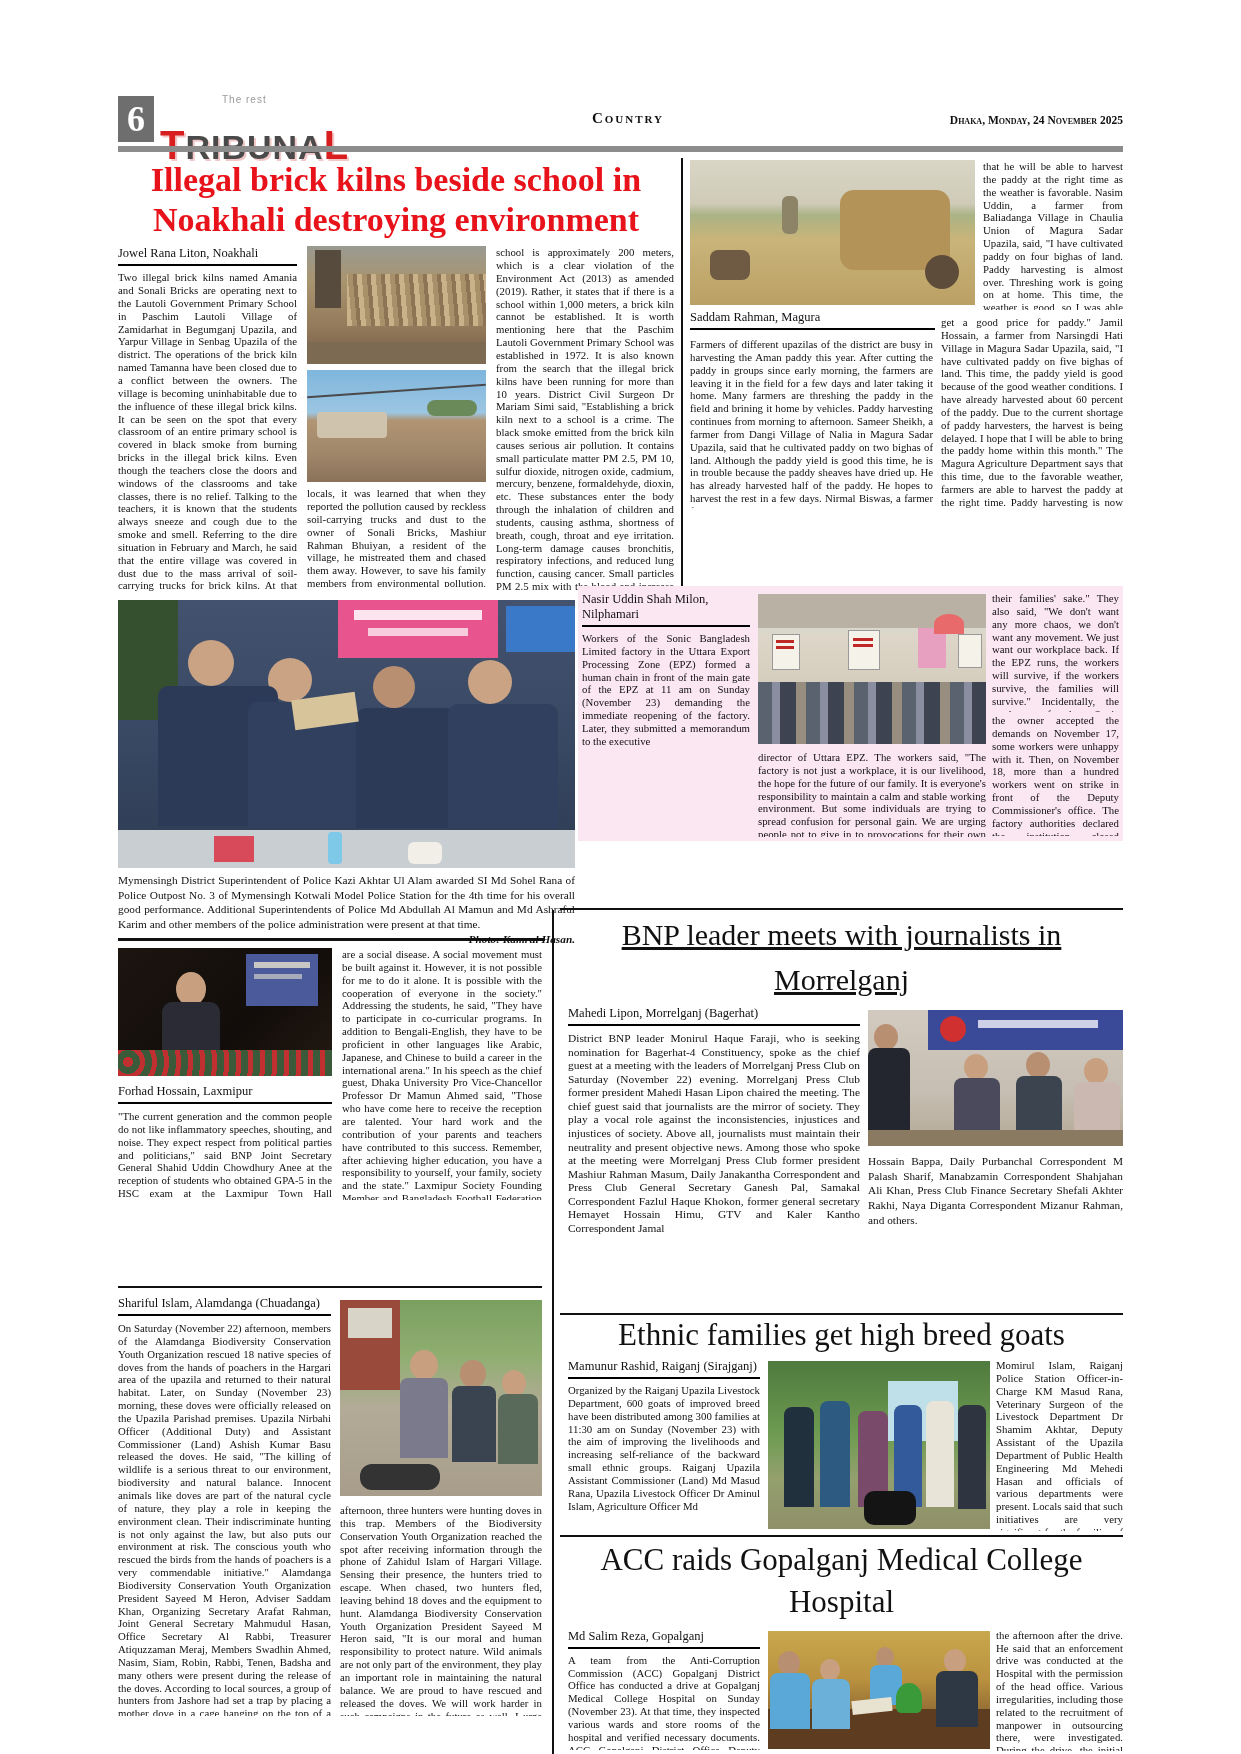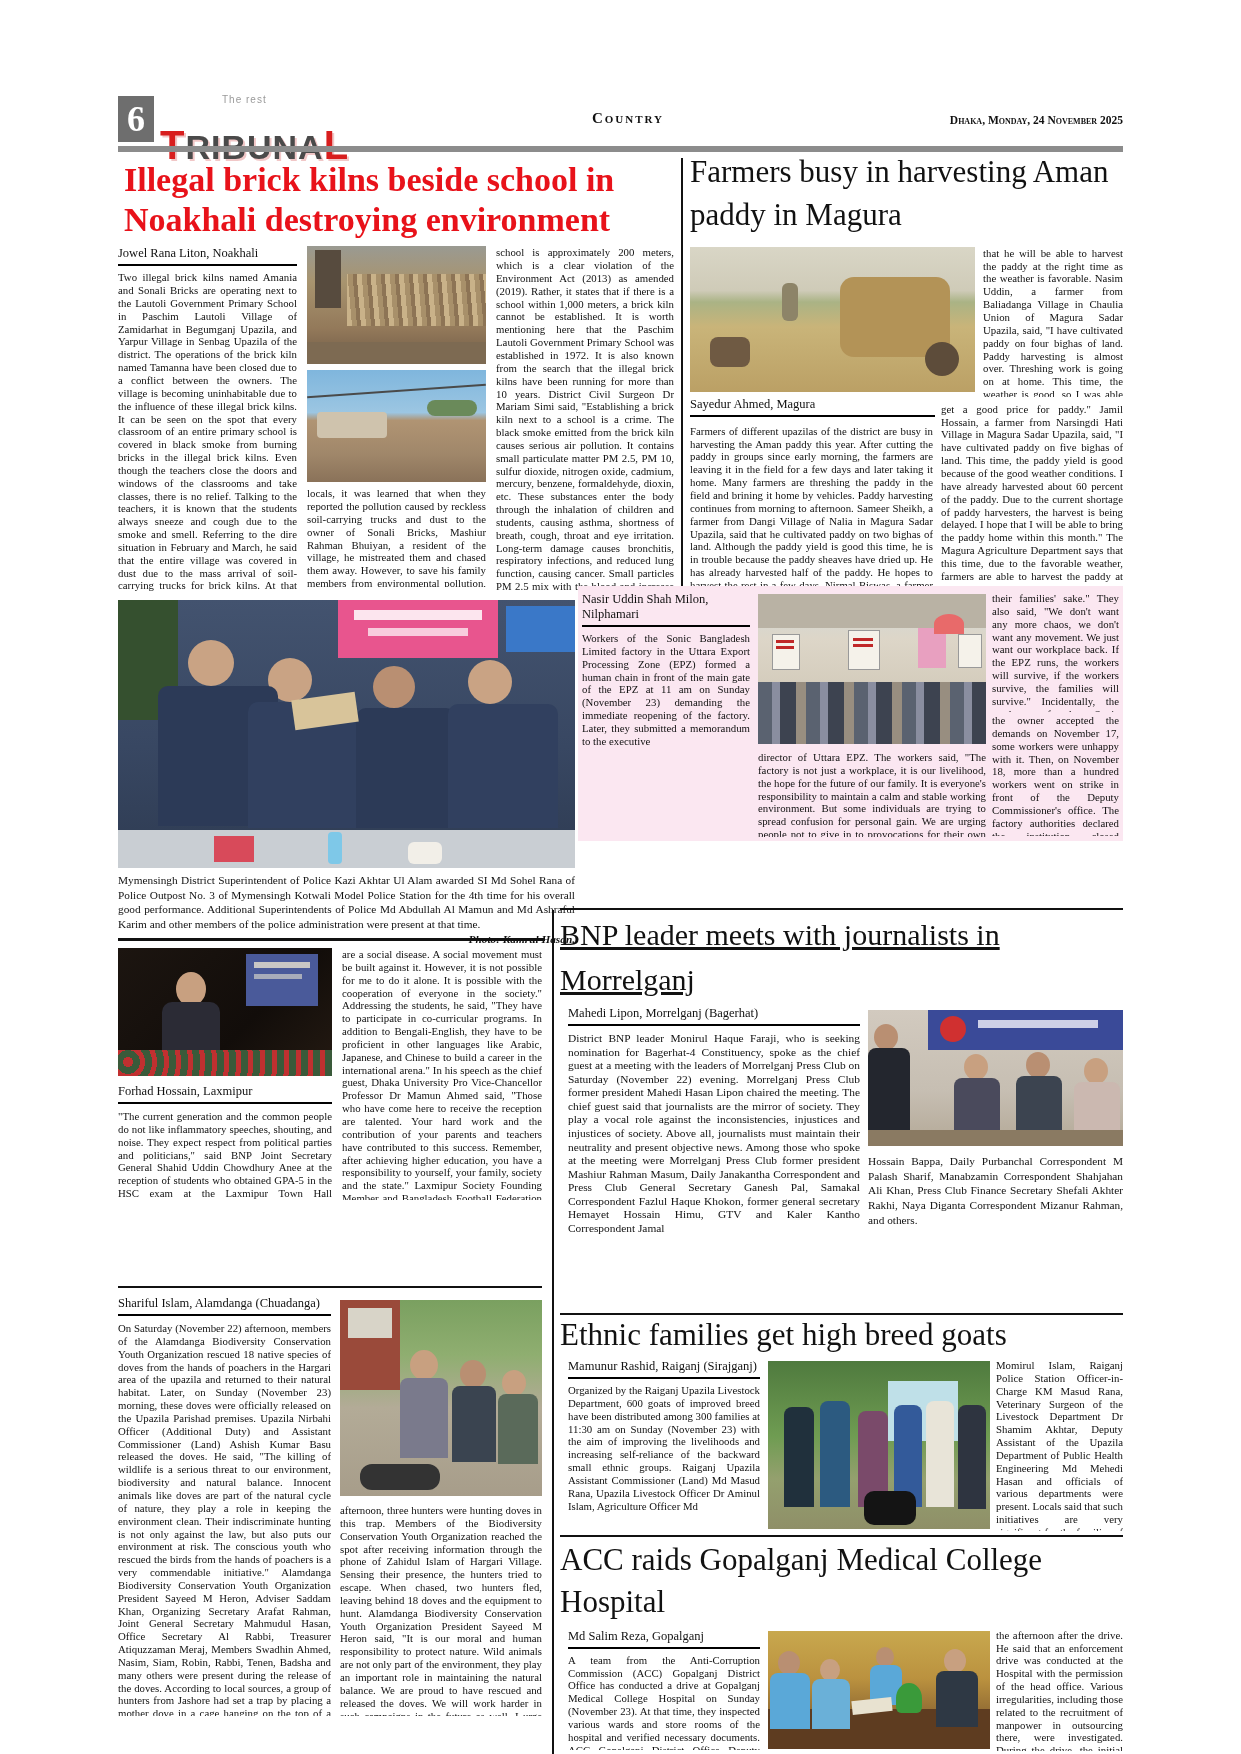--- a/index.html
+++ b/index.html
@@ -1,20 +1,20 @@
 <!DOCTYPE html>
 <html><head>
 <meta charset="utf-8">
 <style>
   html,body{margin:0;padding:0;background:#e9e9e9;}
   .page{position:relative;width:1241px;height:1754px;background:#fff;margin:0 auto;
         font-family:"Liberation Serif",serif;color:#111;overflow:hidden;}
   .abs{position:absolute;}
   .rule{background:#111;}
-  .headline{font-family:"Liberation Serif",serif;}
+  .headline{font-family:"Liberation Serif",serif;text-align:center;}
   .byline{font-size:12.5px;padding-bottom:3px;border-bottom:2.5px solid #000;margin-bottom:5px;}
   .body-text{font-size:10.8px;line-height:1.19;text-align:justify;overflow:hidden;}
   .cap{font-size:11.3px;line-height:1.3;text-align:justify;}
   .photo{position:relative;overflow:hidden;background:#bbb;}
   .photo div{position:absolute;}
   
   .pagenum{background:#6e6e6e;color:#fff;font-family:"Liberation Serif",serif;
            font-size:36px;font-weight:bold;text-align:center;line-height:46px;}
   .masthead{font-family:"Liberation Sans",sans-serif;font-weight:bold;font-size:34px;
             letter-spacing:1px;color:#4a4a4a;text-shadow:2px 2px 0 rgba(200,30,30,.25);margin-top:23px;}
@@ -72,30 +72,29 @@
         </div>
         <div class="body-text" style="height:100px;margin-top:5px;">locals, it was learned that when they reported the pollution caused by reckless soil-carrying trucks and dust to the owner of Sonali Bricks, Mashiur Rahman Bhuiyan, a resident of the village, he mistreated them and chased them away. However, to save his family members from environmental pollution, he keeps them in Dhaka. Besides, he used the profits from the brick kiln to buy several houses and cars in the district town of Maizdi, Noakhali and Dhaka. According to sources from the Noakhali Department of Environment, there is an illegal brick kiln here called Hafeza Bricks. But in reality, two brothers, Tarek and Saiful of Zamidarhat, have been running the brick kiln without any legal documents since 2021 under the name of Amania Bricks. Although the documents mention M/s Hafeza Bricks, they could not show any documents for the brick kiln in the name of Amania. At that time, Saiful, the owner of the kiln, tried to mislead the correspondent by giving false information. The distance from the brick kiln to the</div>
       </div>
       <div style="width:178px;">
         <div class="body-text" style="height:348px;">school is approximately 200 meters, which is a clear violation of the Environment Act (2013) as amended (2019). Rather, it states that if there is a school within 1,000 meters, a brick kiln cannot be established. It is worth mentioning here that the Paschim Lautoli Government Primary School was established in 1972. It is also known from the search that the illegal brick kilns have been running for more than 10 years. District Civil Surgeon Dr Mariam Simi said, "Establishing a brick kiln next to a school is a crime. The black smoke emitted from the brick kiln causes serious air pollution. It contains small particulate matter PM 2.5, PM 10, sulfur dioxide, nitrogen oxide, cadmium, mercury, benzene, formaldehyde, dioxin, etc. These substances enter the body through the inhalation of children and students, causing asthma, shortness of breath, cough, throat and eye irritation. Long-term damage causes bronchitis, respiratory infections, and reduced lung function, causing cancer. Small particles PM 2.5 mix with the blood and increase blood pressure. As a result, the risk of heart attack and stroke increases. Heavy metals like lead and mercury reduce the intelligence and neurological function of children. They can cause anemia, kidney disease, skin problems and problems with the reproductive system." Senbag UNO Shirin Akhter said, "The matter is very sad. No one has informed us in writing that the illegal brick kilns have been running for so long. However, we have taken a strict stand on this matter. We have already demolished the illegal Meghna Bricks. The same action will be taken against other illegal ones." Begumganj UNO Md Arifur Rahman said, "The documents of the brick kiln named Amania will be reviewed. If it is illegal, it will be demolished. Last year, we demolished several illegal brick kilns."</div>
       </div>
     </div>
   </div>
 
   <div class="abs" style="left:690px;top:150px;width:433px;height:445px;">
-    <div class="headline plain-head" style="font-size:31px;line-height:1.4;">Farmers busy in harvesting Aman paddy in Magura</div>
     <div style="position:relative;height:350px;margin-top:8px;">
       <div class="photo abs" style="left:0;top:2px;width:285px;height:145px;background:linear-gradient(180deg,#d9d6c6 0%,#cfcbb8 30%,#aab385 38%,#c9b479 55%,#bba065 100%);">
         <div style="left:150px;top:30px;width:110px;height:80px;background:#b39357;border-radius:14px;"></div>
         <div style="left:235px;top:95px;width:34px;height:34px;background:#5d4c3a;border-radius:50%;"></div>
         <div style="left:20px;top:90px;width:40px;height:30px;background:#6f5a43;border-radius:8px;"></div>
         <div style="left:92px;top:36px;width:16px;height:38px;background:#8d8468;border-radius:6px;"></div>
       </div>
       <div class="abs body-text" style="left:293px;top:2px;width:140px;height:150px;">that he will be able to harvest the paddy at the right time as the weather is favorable. Nasim Uddin, a farmer from Baliadanga Village in Chaulia Union of Magura Sadar Upazila, said, "I have cultivated paddy on four bighas of land. Paddy harvesting is almost over. Threshing work is going on at home. This time, the weather is good, so I was able to bring the paddy home. Last time, I got a good price for paddy. I hope that this time I will</div>
-      <div class="abs byline" style="left:0;top:152px;width:245px;">Sayedur Ahmed, Magura</div>
+      <div class="abs byline" style="left:0;top:152px;width:245px;">Saddam Rahman, Magura</div>
       <div class="abs body-text" style="left:0;top:180px;width:243px;height:170px;">Farmers of different upazilas of the district are busy in harvesting the Aman paddy this year. After cutting the paddy in groups since early morning, the farmers are leaving it in the field for a few days and later taking it home. Many farmers are threshing the paddy in the field and brining it home by vehicles. Paddy harvesting continues from morning to afternoon.  Sameer Sheikh, a farmer from Dangi Village of Nalia in Magura Sadar Upazila, said that he cultivated paddy on two bighas of land. Although the paddy yield is good this time, he is in trouble because the paddy sheaves have dried up. He has already harvested half of the paddy. He hopes to harvest the rest in a few days. Nirmal Biswas, a farmer from Bagdanga Village in Magura Sadar Upazila, said that the paddy yield is good but the price of paddy will be low this time because most of the paddy sheaves have dried up. More than half of it has been harvested. He hoped</div>
       <div class="abs body-text" style="left:251px;top:158px;width:182px;height:192px;">get a good price for paddy." Jamil Hossain, a farmer from Narsingdi Hati Village in Magura Sadar Upazila, said, "I have cultivated paddy on five bighas of land. This time, the paddy yield is good because of the good weather conditions. I have already harvested about 60 percent of the paddy.  Due to the current shortage of paddy harvesters, the harvest is being delayed. I hope that I will be able to bring the paddy home within this month." The Magura Agriculture Department says that this time, due to the favorable weather, farmers are able to harvest the paddy at the right time. Paddy harvesting is now underway in most of the fields of the district. Again, many farmers are able to sell the paddy in the market after finishing the threshing work. Deputy Director of the Magura Department of Agricultural Extension, Md Tajul Islam, said, "This year, Aman paddy has been cultivated on 61,955 hectares of land in the district. The production will be 229,204 metric tons."</div>
     </div>
   </div>
 
   <div class="abs" style="left:118px;top:600px;width:457px;height:336px;">
     <div class="photo" style="width:457px;height:268px;background:linear-gradient(180deg,#43536f 0%,#384762 55%,#2e3b52 100%);">
       <div style="left:220px;top:0;width:160px;height:58px;background:#e8558e;"></div>
       <div style="left:236px;top:10px;width:128px;height:10px;background:#fff;opacity:.85;"></div>
       <div style="left:250px;top:28px;width:100px;height:8px;background:#fff;opacity:.7;"></div>

